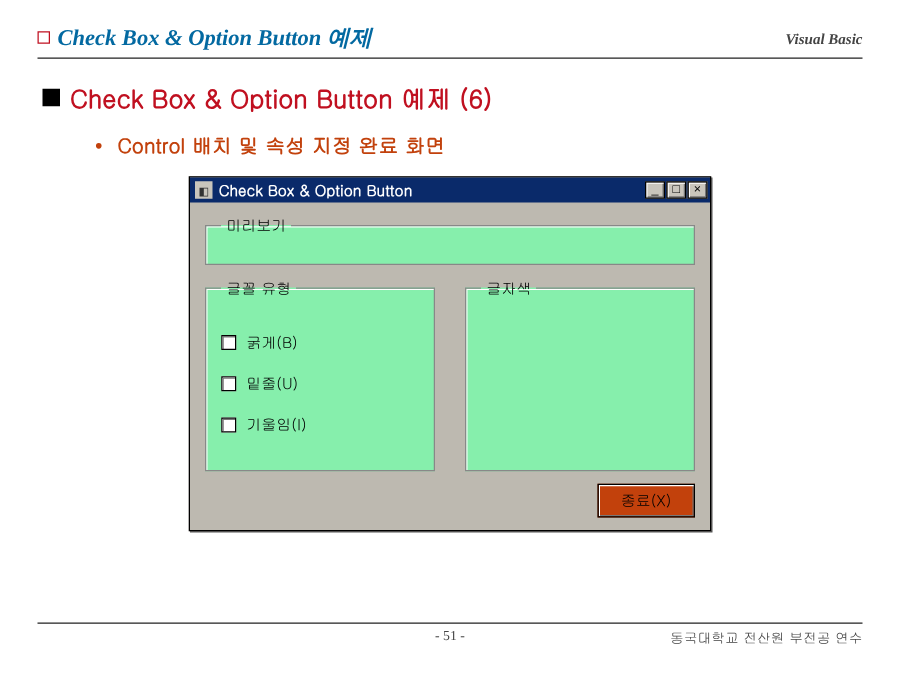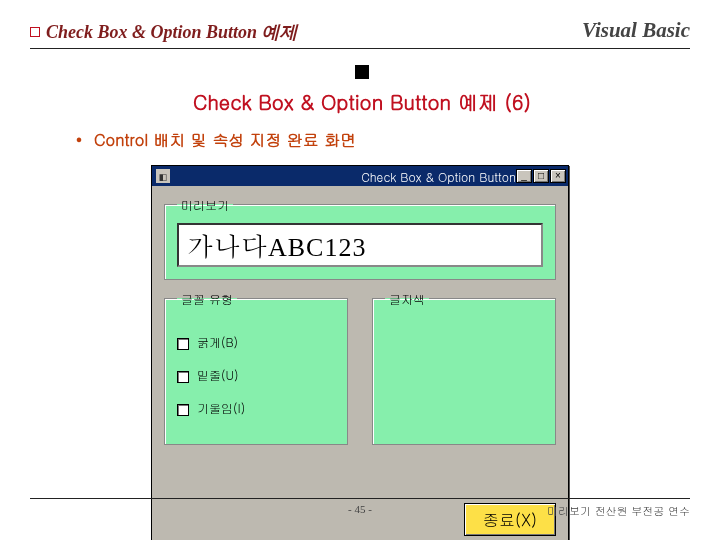--- a/index.html
+++ b/index.html
@@ -20,53 +20,52 @@
   .header-row {
     display: flex;
     justify-content: space-between;
     align-items: baseline;
     margin-bottom: 4px;
   }
   .header-left {
     display: flex;
     align-items: center;
     gap: 6px;
-    color: #7f1d1d;
+    color: #0369a1;
     font-style: italic;
     font-family: "Times New Roman", serif;
     font-size: 18px;
     font-weight: bold;
   }
   .header-left .bullet-sq {
     width: 10px; height: 10px;
     border: 1.5px solid #c01020;
     display: inline-block;
     font-style: normal;
   }
   .header-right {
     font-family: "Times New Roman", serif;
     font-style: italic;
     font-weight: bold;
     color: #444;
-    font-size: 21px;
+    font-size: 12px;
   }
   .hr1 {
     border: 0;
     border-top: 1px solid #222;
     margin: 2px 0 16px 0;
   }
   .section-row {
     display: flex;
     align-items: center;
     gap: 8px;
     color: #c01020;
     font-weight: bold;
     font-size: 20px;
     margin: 0 0 12px 4px;
-    flex-direction: column;
   }
   .section-row .filled-sq {
     width: 14px; height: 14px;
     background: #000;
     display: inline-block;
   }
   .sub-row {
     font-weight: bold;
     font-size: 16px;
     margin: 0 0 14px 46px;
@@ -94,21 +93,21 @@
     padding: 0 2px 0 4px;
     font-size: 12px;
   }
   .titlebar .appicon {
     width: 14px; height: 14px;
     background: #c9c5bc;
     margin-right: 5px;
     display: flex; align-items: center; justify-content: center;
     font-size: 9px; color: #333;
   }
-  .titlebar .title-text { flex: 1; font-weight: normal; text-align: right; }
+  .titlebar .title-text { flex: 1; font-weight: bold; }
   .titlebar .winbtns { display: flex; gap: 1px; }
   .titlebar .wbtn {
     width: 16px; height: 14px;
     background: #c9c5bc;
     border: 1px solid #000;
     box-shadow: inset 1px 1px 0 #fff, inset -1px -1px 0 #777;
     font-size: 10px; line-height: 12px;
     text-align: center; color: #000;
     font-family: Arial, sans-serif;
   }
@@ -137,21 +136,21 @@
     width: 100%;
     color: #000;
   }
   .two-col {
     display: flex;
     gap: 24px;
   }
   .two-col fieldset.vb { flex: 1; }
   .ctrl-row {
     display: flex;
-    align-items: flex-end;
+    align-items: center;
     gap: 8px;
     margin: 16px 0;
     font-size: 12px;
     color: #000;
   }
   .chk {
     width: 12px; height: 12px;
     background: #fff;
     border: 1px solid #000;
     box-shadow: inset 1px 1px 0 #777;
@@ -166,26 +165,25 @@
   .rad.sel::after {
     content: "";
     position: absolute;
     top: 2px; left: 2px;
     width: 6px; height: 6px;
     background: #000;
     border-radius: 50%;
   }
   .btn-row { display: flex; justify-content: flex-end; }
   .vbbutton {
-    background: #fde047;
+    background: #c2410c;
     border: 1px solid #000;
     box-shadow: inset 1px 1px 0 #fff, inset -1px -1px 0 #777;
     padding: 4px 18px;
-    font-size: 16px;
-    margin-top: 48px;
+    font-size: 12px;
   }
 
   .footer {
     position: absolute;
     left: 0; right: 0;
     bottom: 22px;
     padding: 0 30px;
   }
   .footer .hr2 {
     border: 0;
@@ -231,21 +229,20 @@
       <span class="title-text">Check Box &amp; Option Button</span>
       <span class="winbtns">
         <span class="wbtn">_</span>
         <span class="wbtn">□</span>
         <span class="wbtn">×</span>
       </span>
     </div>
     <div class="client">
       <fieldset class="vb">
         <legend>미리보기</legend>
-        <div class="preview-box">가나다ABC123</div>
       </fieldset>
 
       <div class="two-col">
         <fieldset class="vb">
           <legend>글꼴 유형</legend>
           <div class="ctrl-row">
             <span class="chk"></span>
             <span>굵게(B)</span>
           </div>
           <div class="ctrl-row">
@@ -265,17 +262,17 @@
 
       <div class="btn-row">
         <div class="vbbutton">종료(X)</div>
       </div>
     </div>
   </div>
 
   <div class="footer">
     <hr class="hr2">
     <div class="foot-row">
-      <span class="pg">- 45 -</span>
-      <span class="org">미리보기 전산원 부전공 연수</span>
+      <span class="pg">- 51 -</span>
+      <span class="org">동국대학교 전산원 부전공 연수</span>
     </div>
   </div>
 </div>
 
 </body></html>

